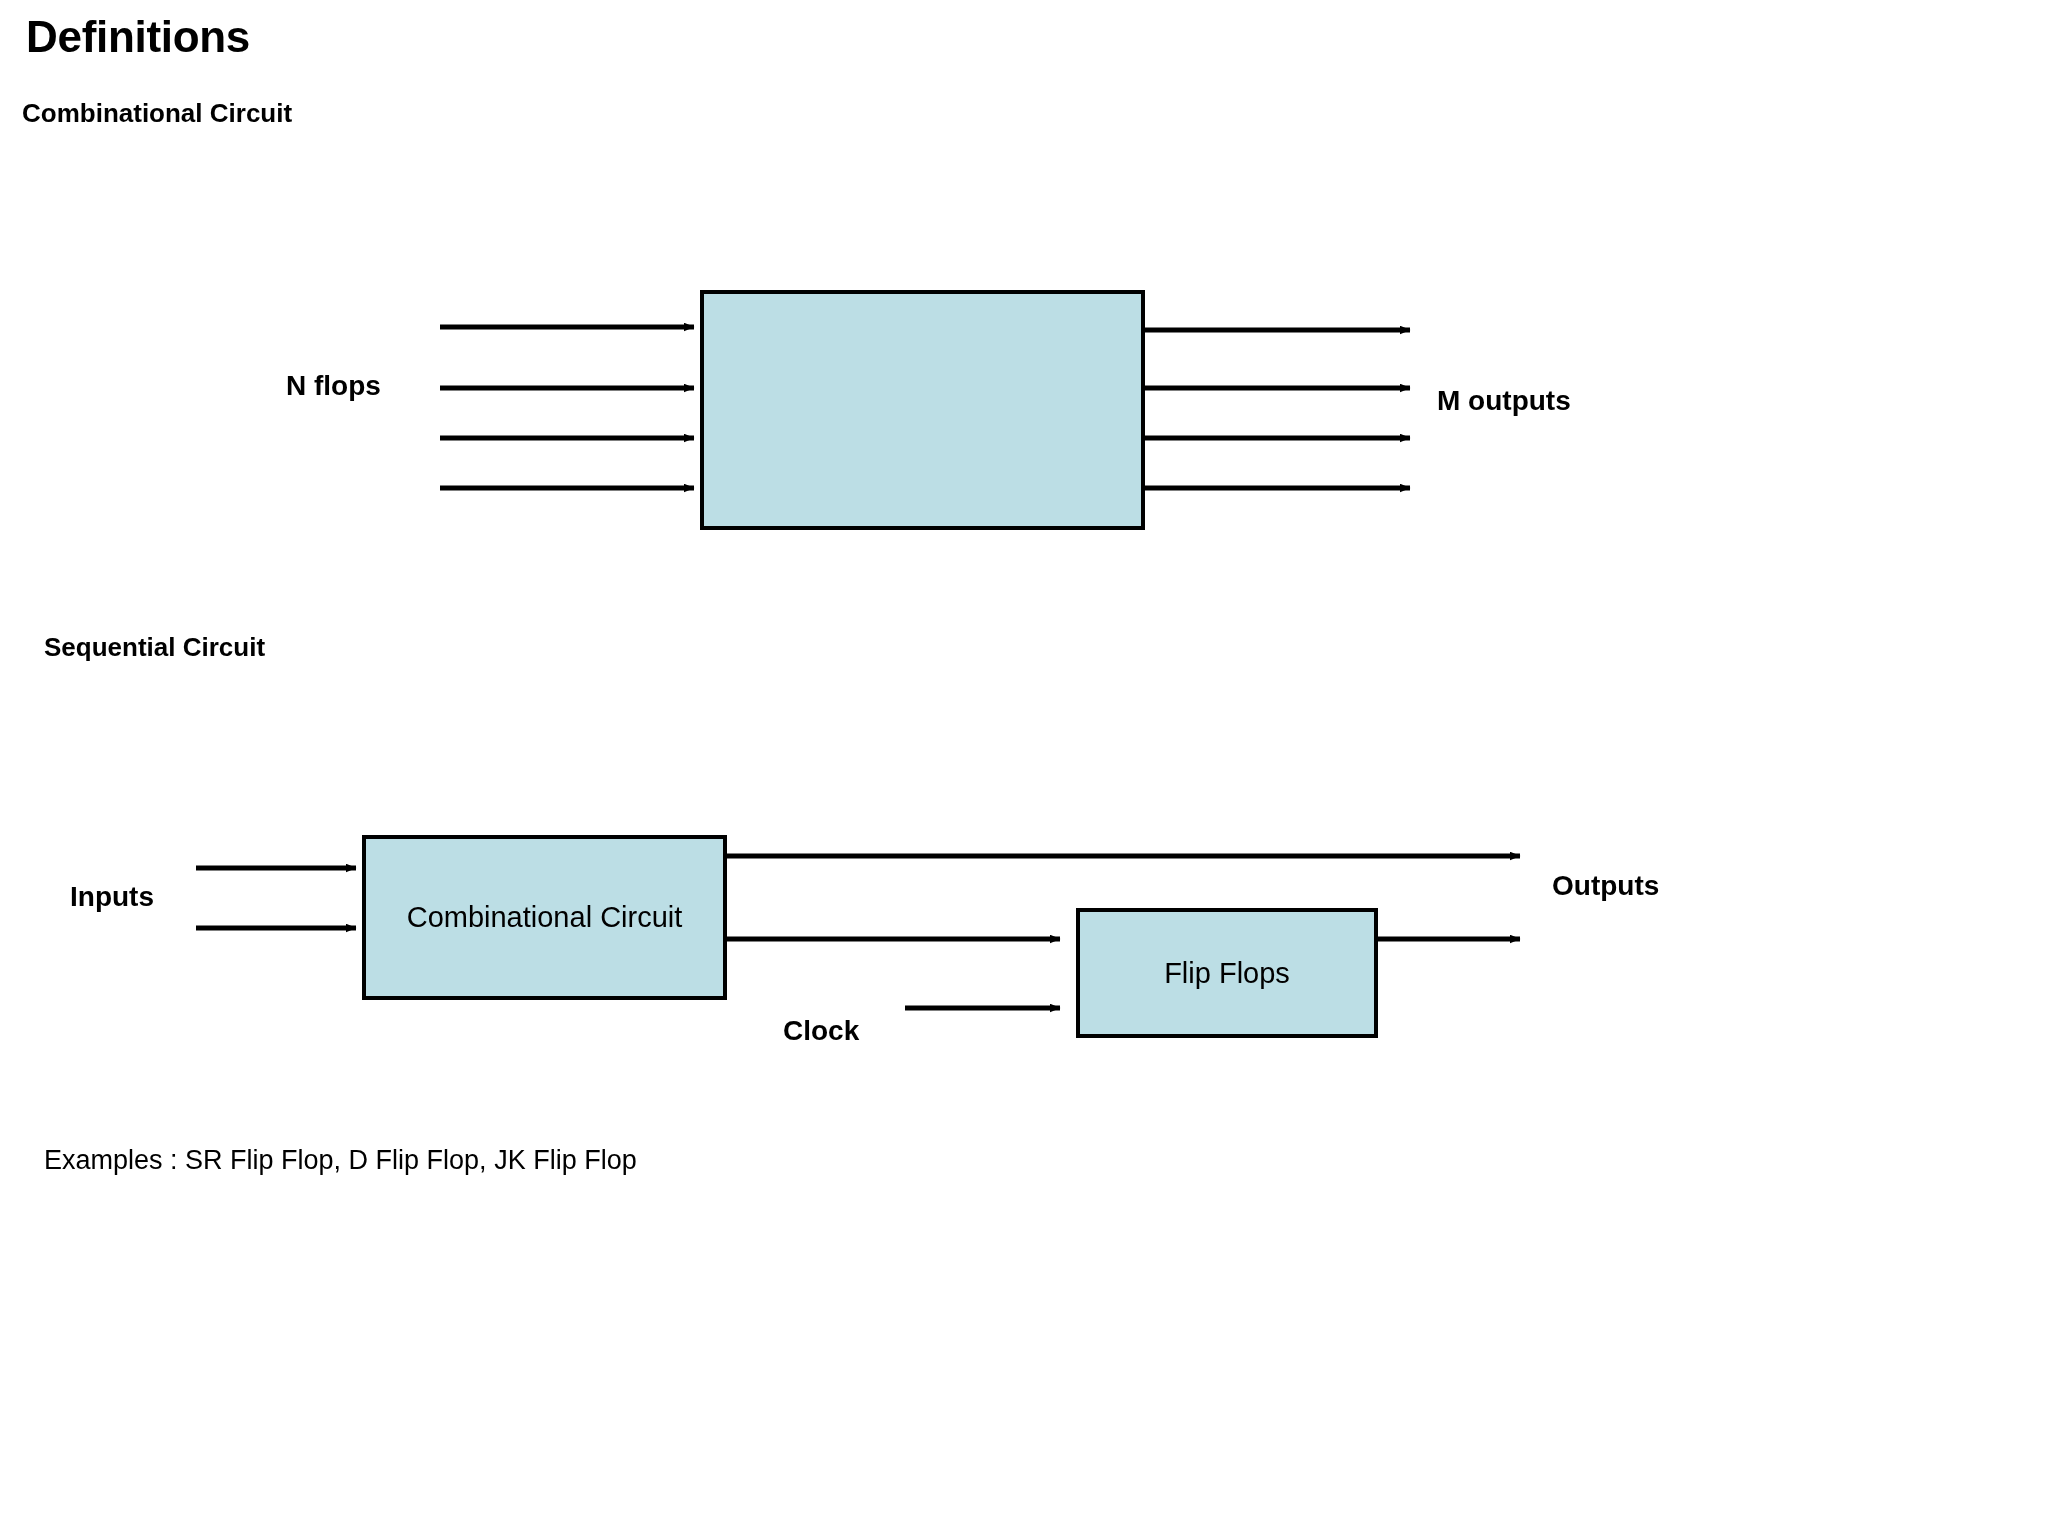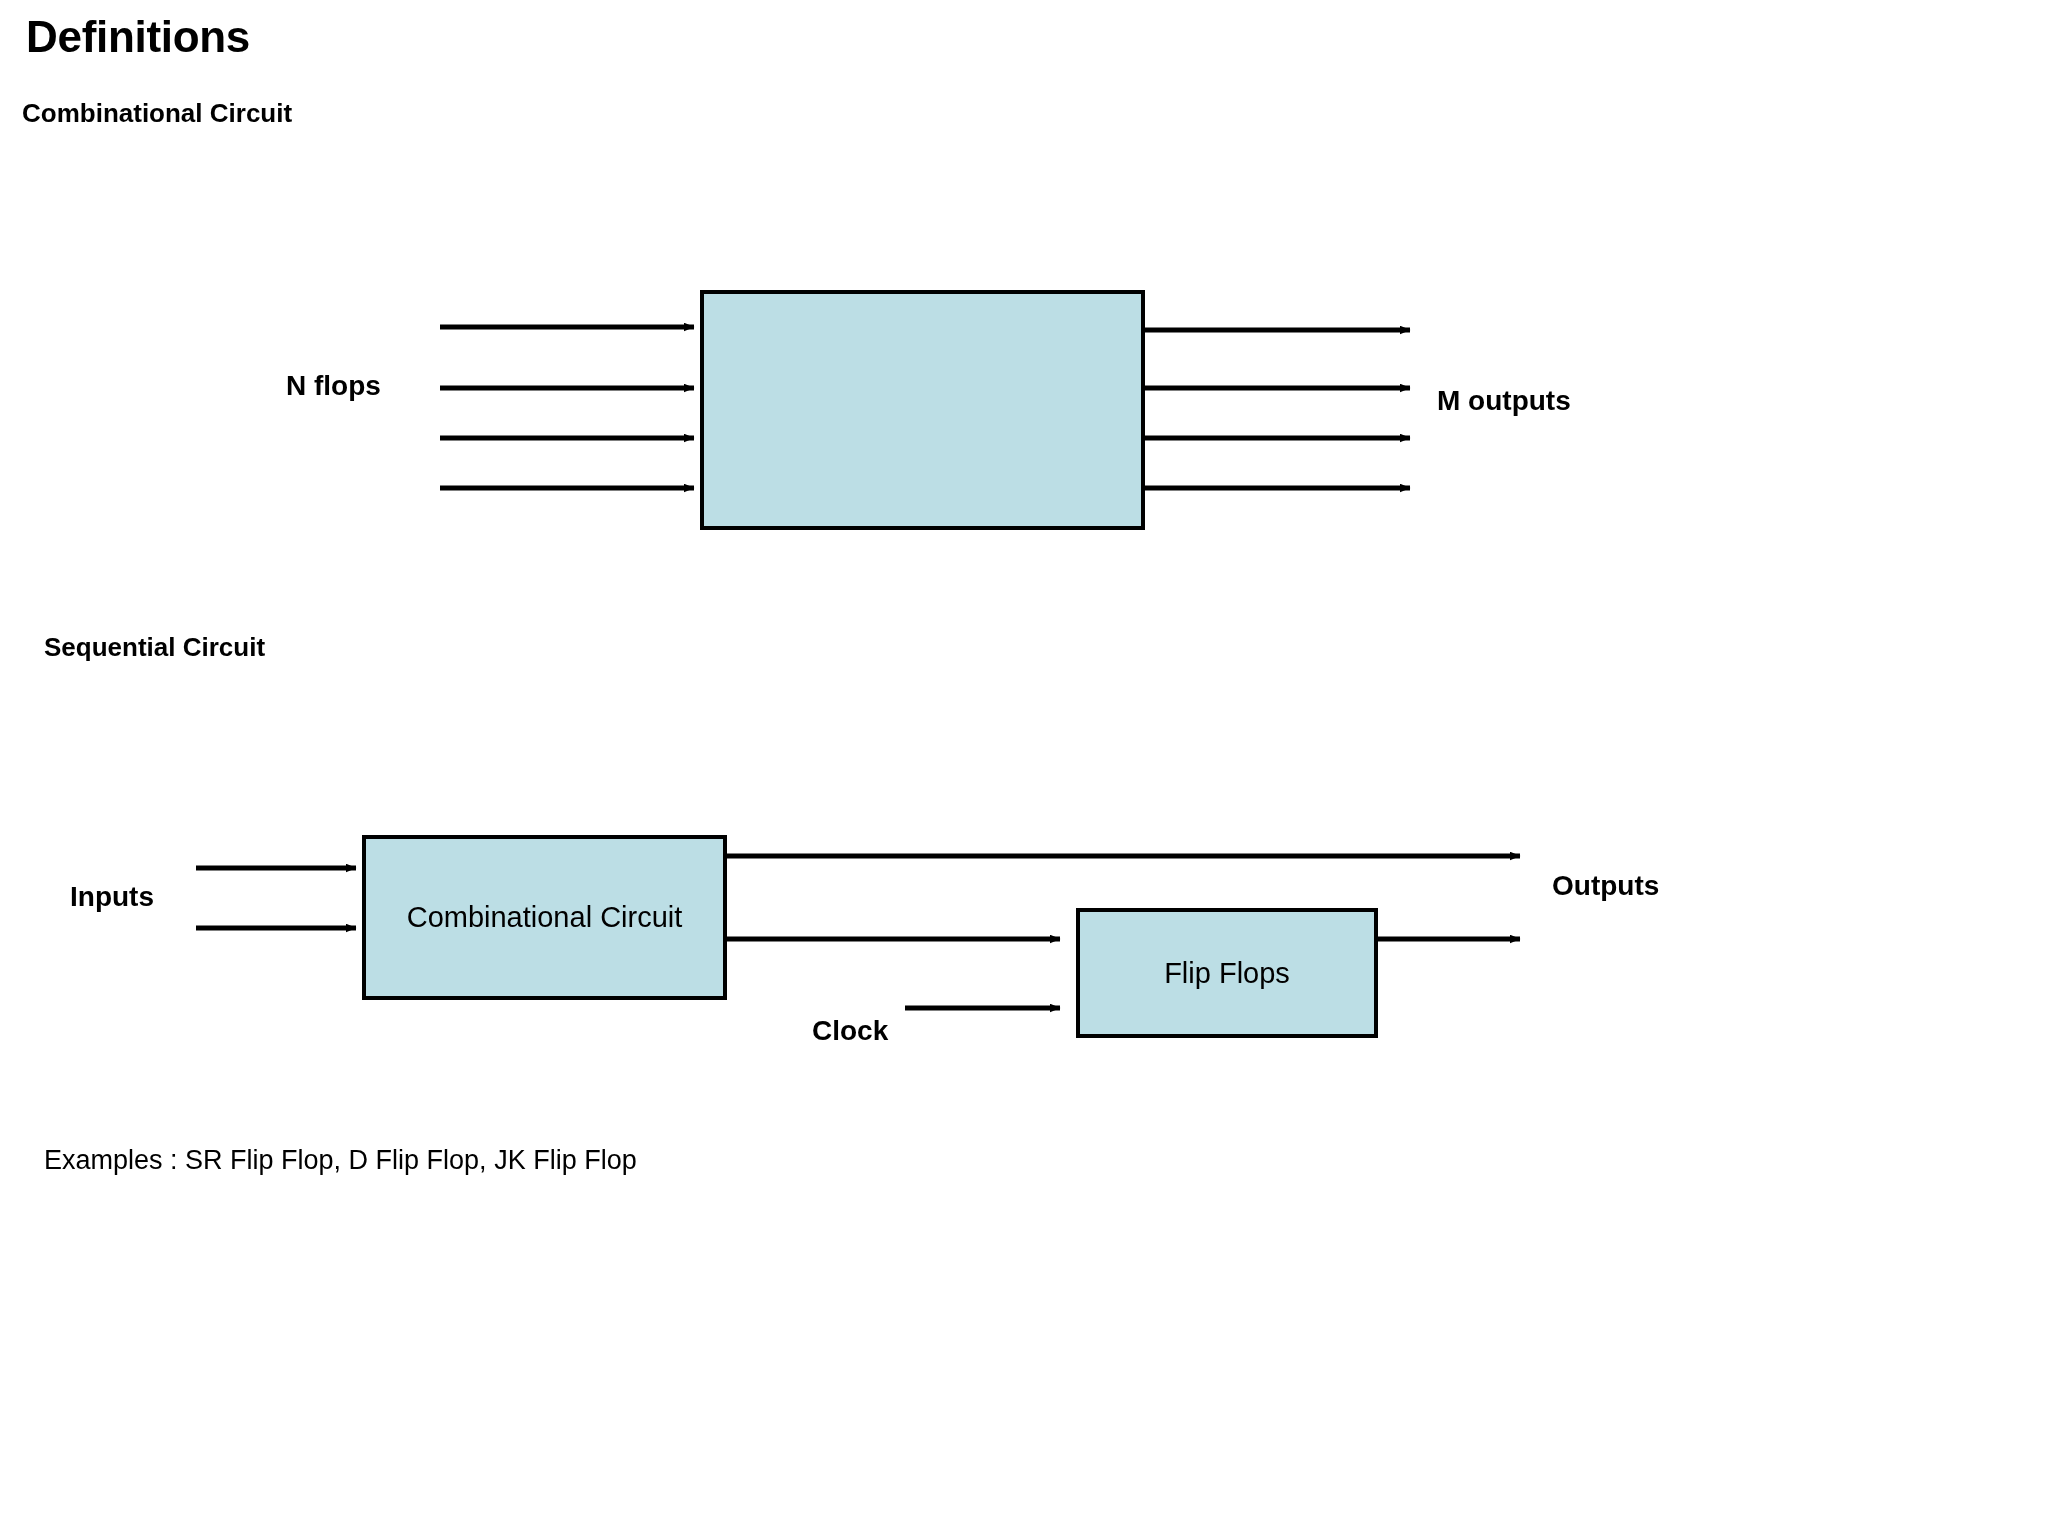--- a/index.html
+++ b/index.html
@@ -129,18 +129,18 @@
     </div>
 
     <div class="blk" style="left:1064px;top:108px;width:302px;height:130px;margin-left:12px;">
       <span class="blk-label">Flip Flops</span>
     </div>
 
     <div class="lbl" style="left:70px;top:81px;">Inputs</div>
 
     <div class="lbl" style="left:1552px;top:70px;">Outputs</div>
 
-    <div class="lbl" style="left:812px;top:215px;">Clock</div>
+    <div class="lbl" style="left:783px;top:215px;">Clock</div>
   </div>
 
   <div id="seq-examples" class="examples">Examples : SR Flip Flop, D Flip Flop, JK Flip Flop</div>
 
 </div>
 
 </body></html>

